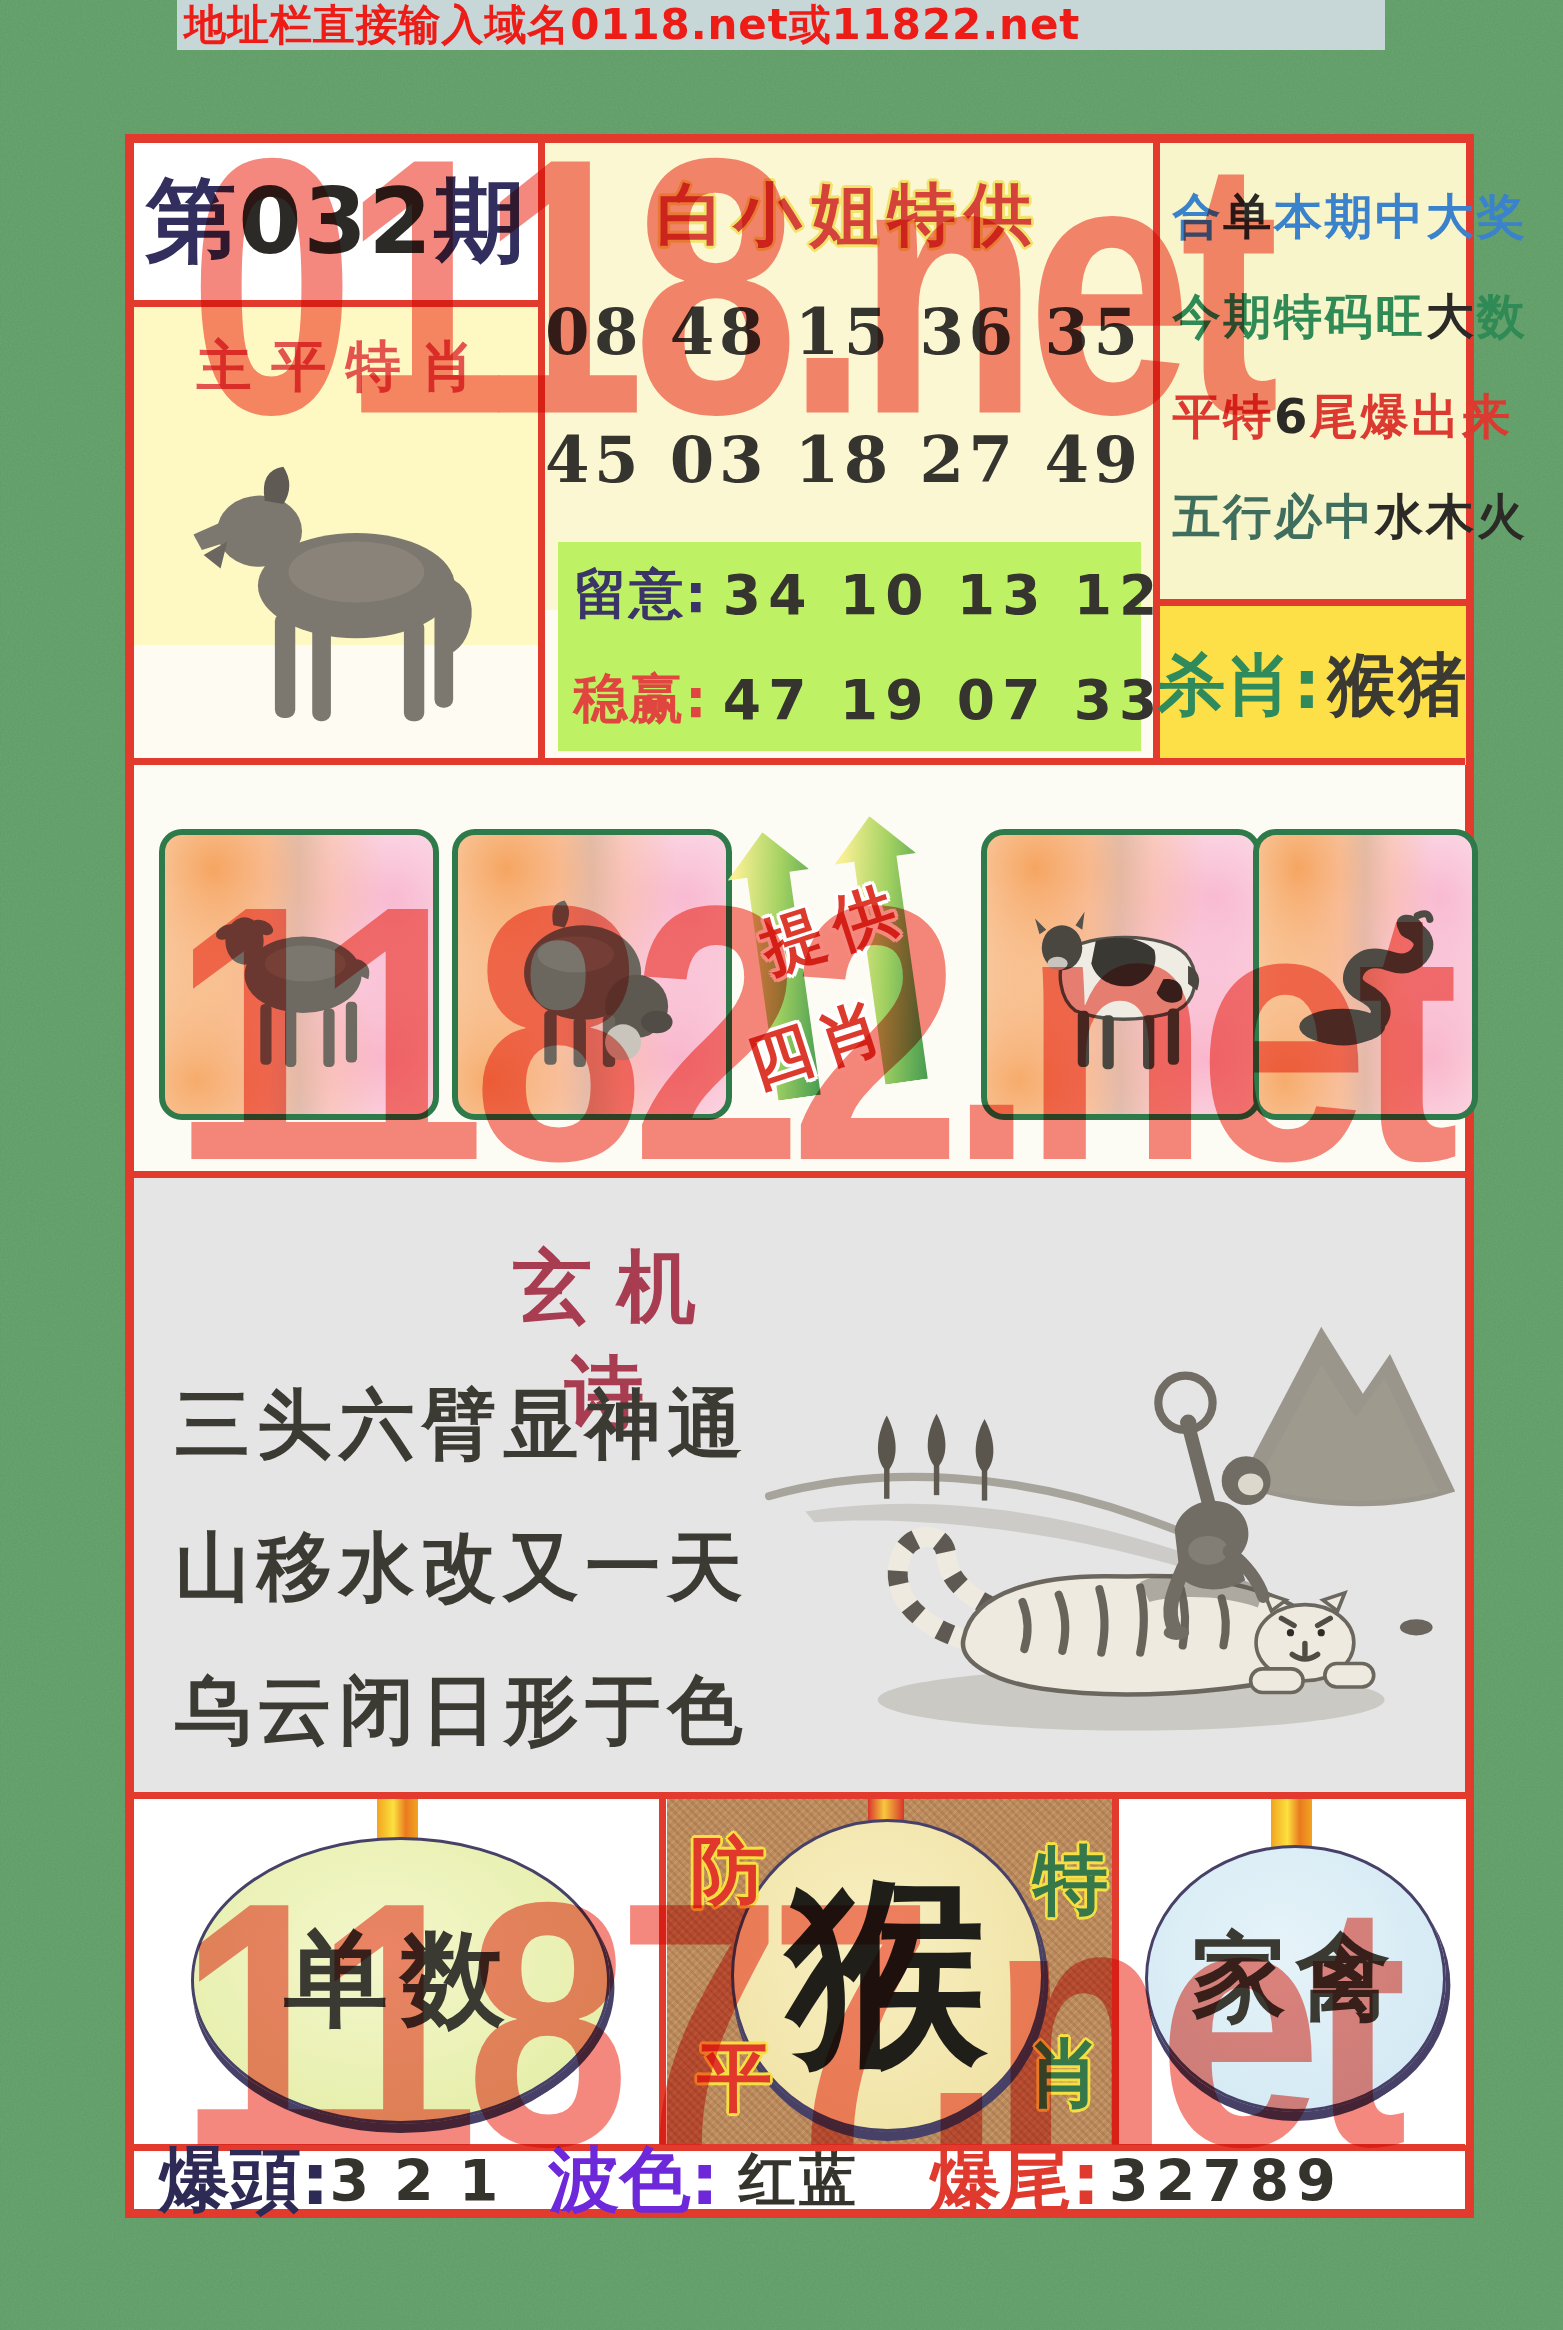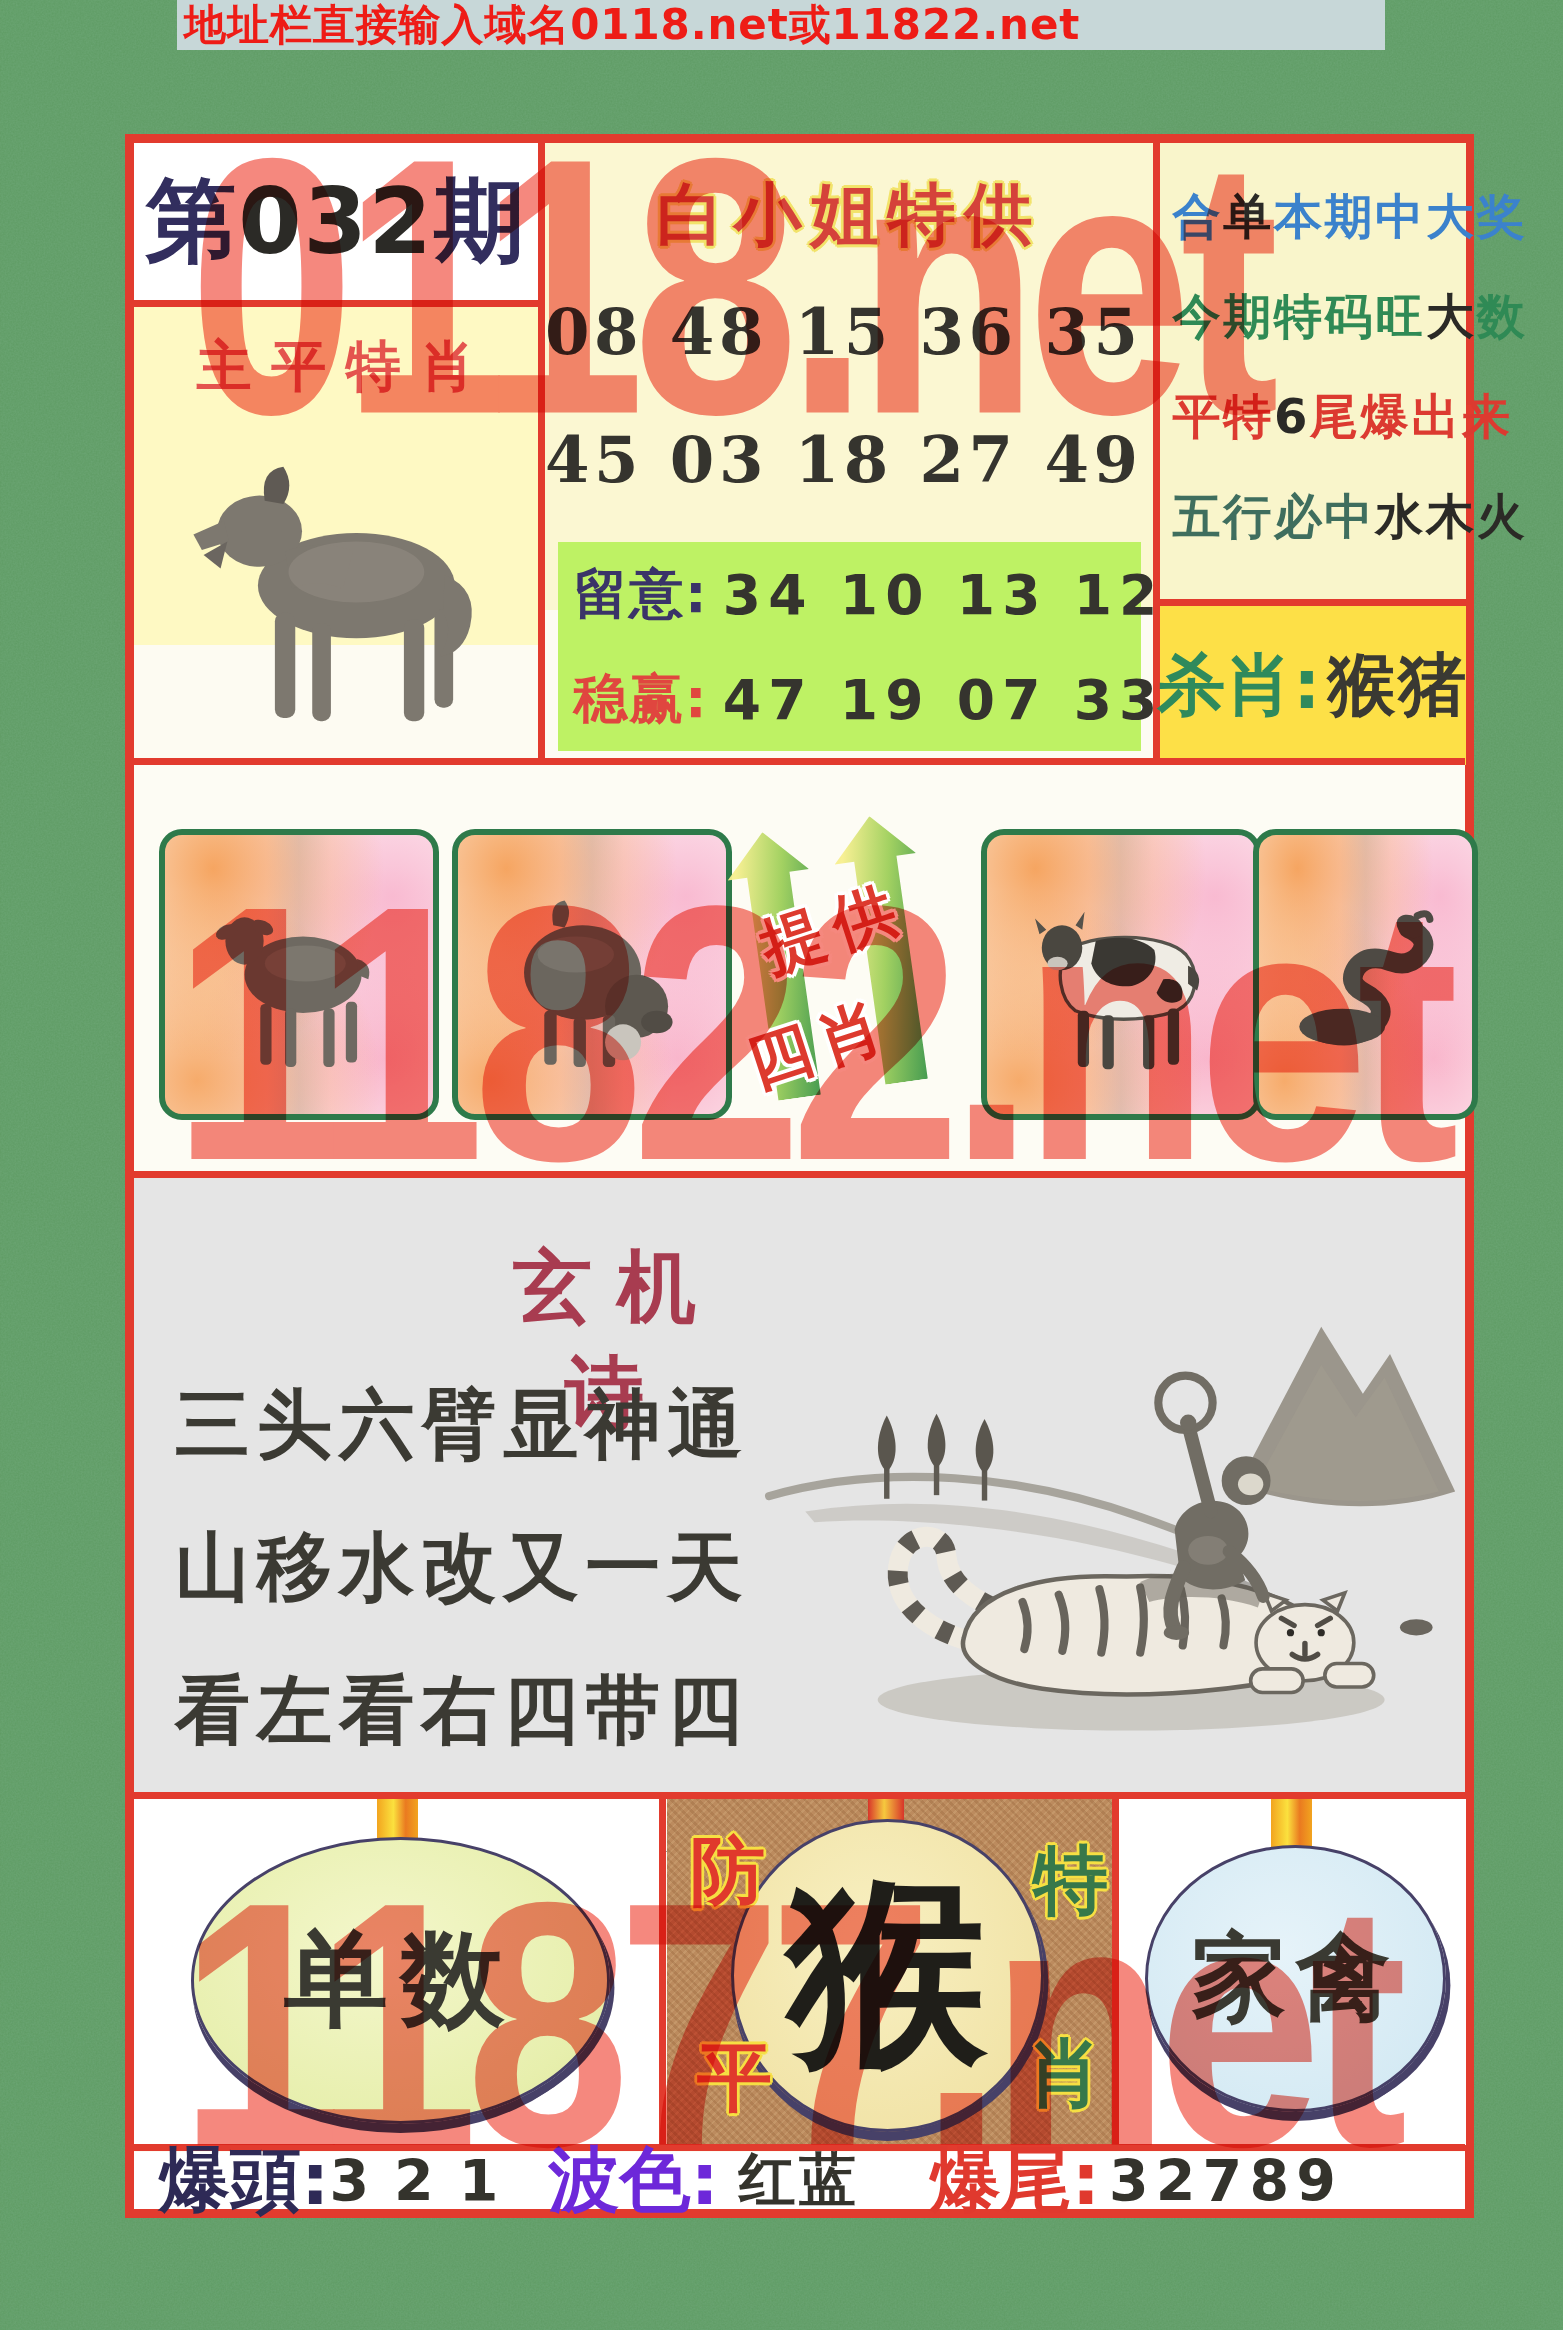--- a/index.html
+++ b/index.html
@@ -258,21 +258,20 @@
         </svg>
       </div>
     </div>
     <div class="hdiv" style="left:0;top:1028px;width:1331px;height:7.1px;"></div>
 
     <div class="sec-poem">
       <div class="poem-title">玄机诗</div>
       <div class="poem-lines">
         <div class="poem-line">三头六臂显神通</div>
         <div class="poem-line">山移水改又一天</div>
-        <div class="poem-line">看左看右四带四</div>
         <div class="poem-line">乌云闭日形于色</div>
       </div>
       <svg class="ink" viewBox="0 0 780 650">
         <path d="M20 335 C150 298 300 312 430 358 C470 372 500 384 520 392" stroke="#97938a" stroke-width="9" fill="none" opacity="0.8" stroke-linecap="round"></path>
         <path d="M60 352 C200 330 340 352 480 398 L470 412 C330 372 180 356 70 364 Z" fill="#aaa59b" opacity="0.4"></path>
         <g>
           <line x1="150" y1="338" x2="150" y2="296" stroke="#5e5a52" stroke-width="6"></line>
           <path d="M150 246 C162 268 164 296 150 308 C136 296 138 268 150 246 Z" fill="#5a564e"></path>
           <line x1="205" y1="334" x2="205" y2="292" stroke="#5e5a52" stroke-width="6"></line>
           <path d="M205 244 C217 266 219 292 205 304 C191 292 193 266 205 244 Z" fill="#5a564e"></path>

